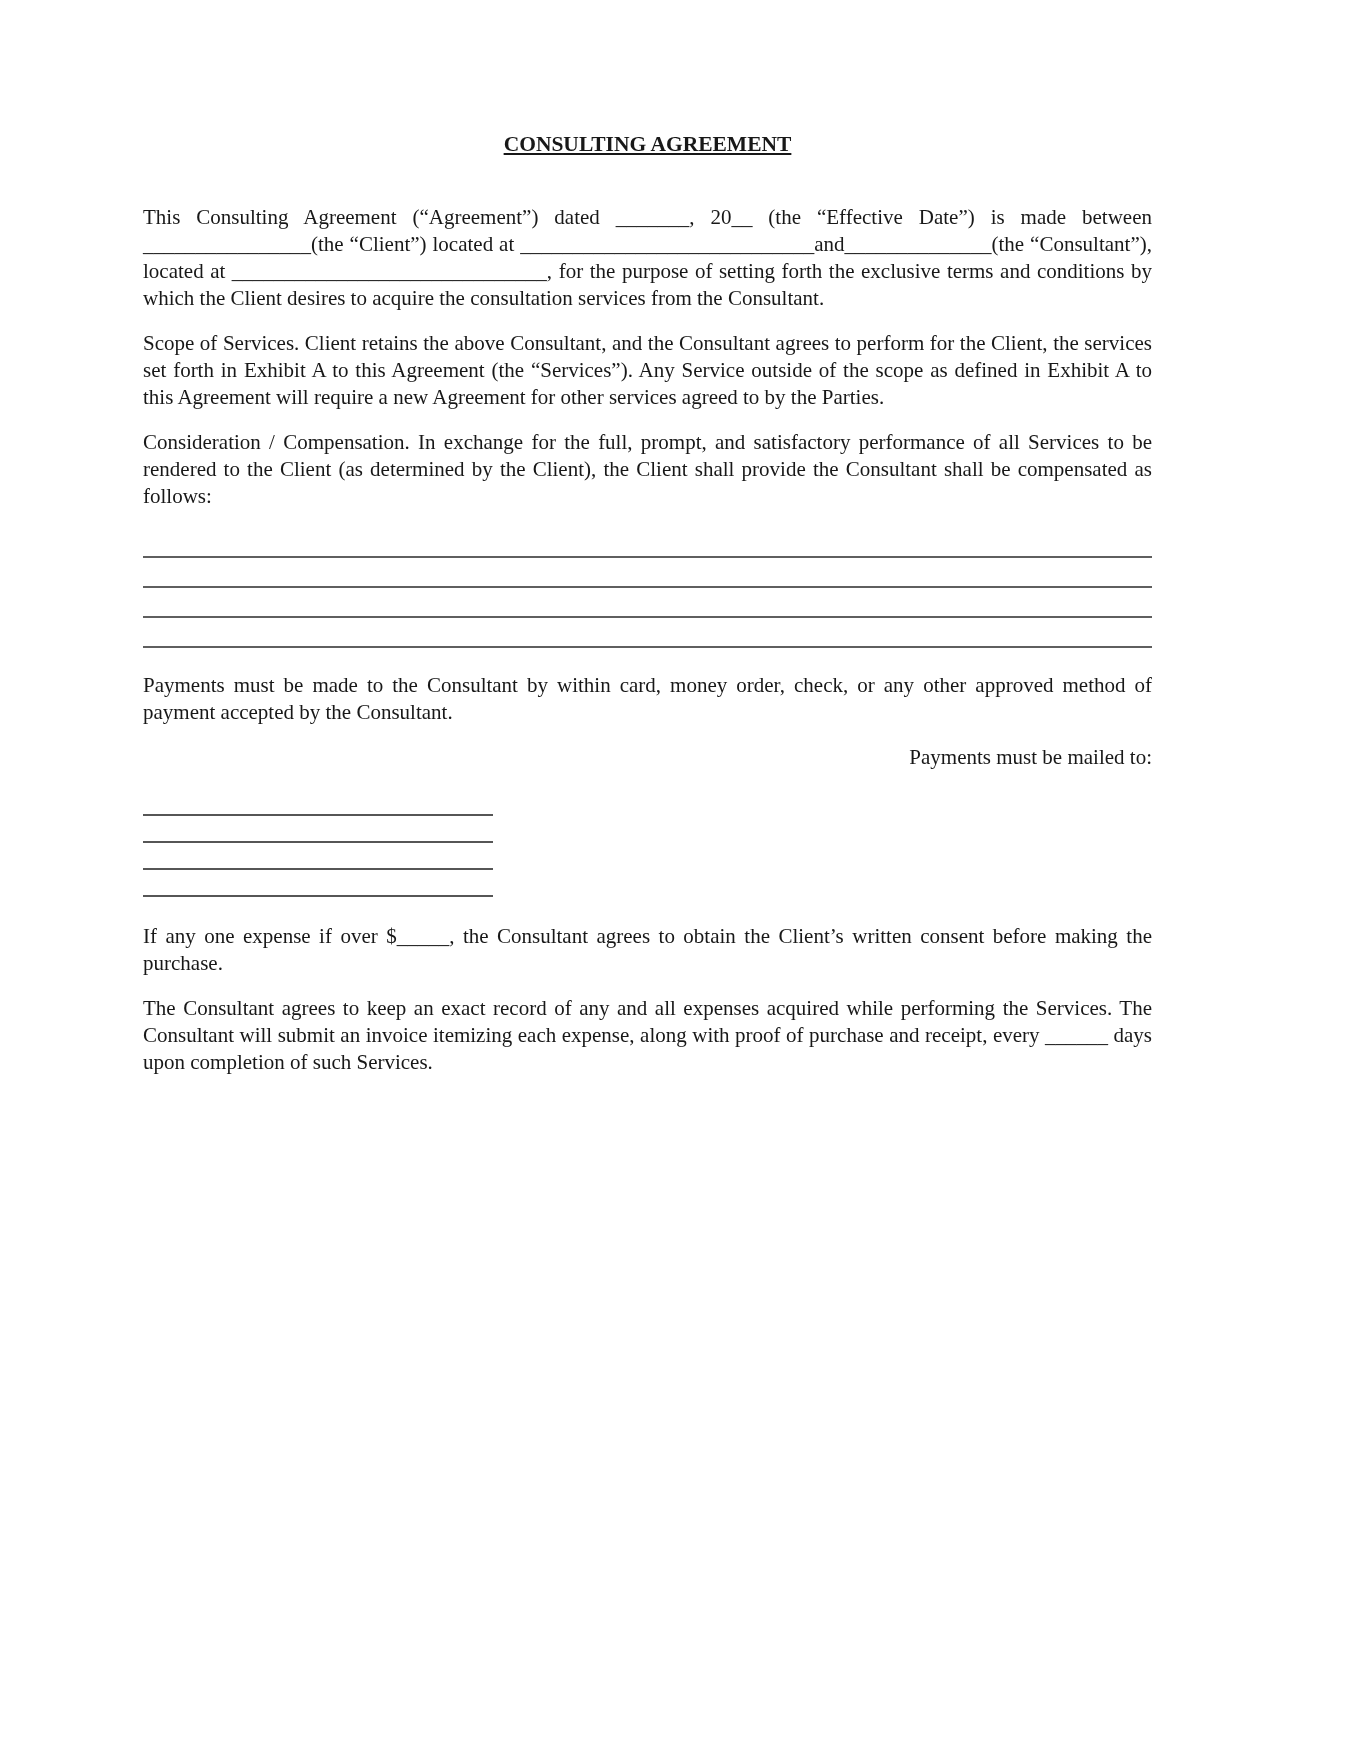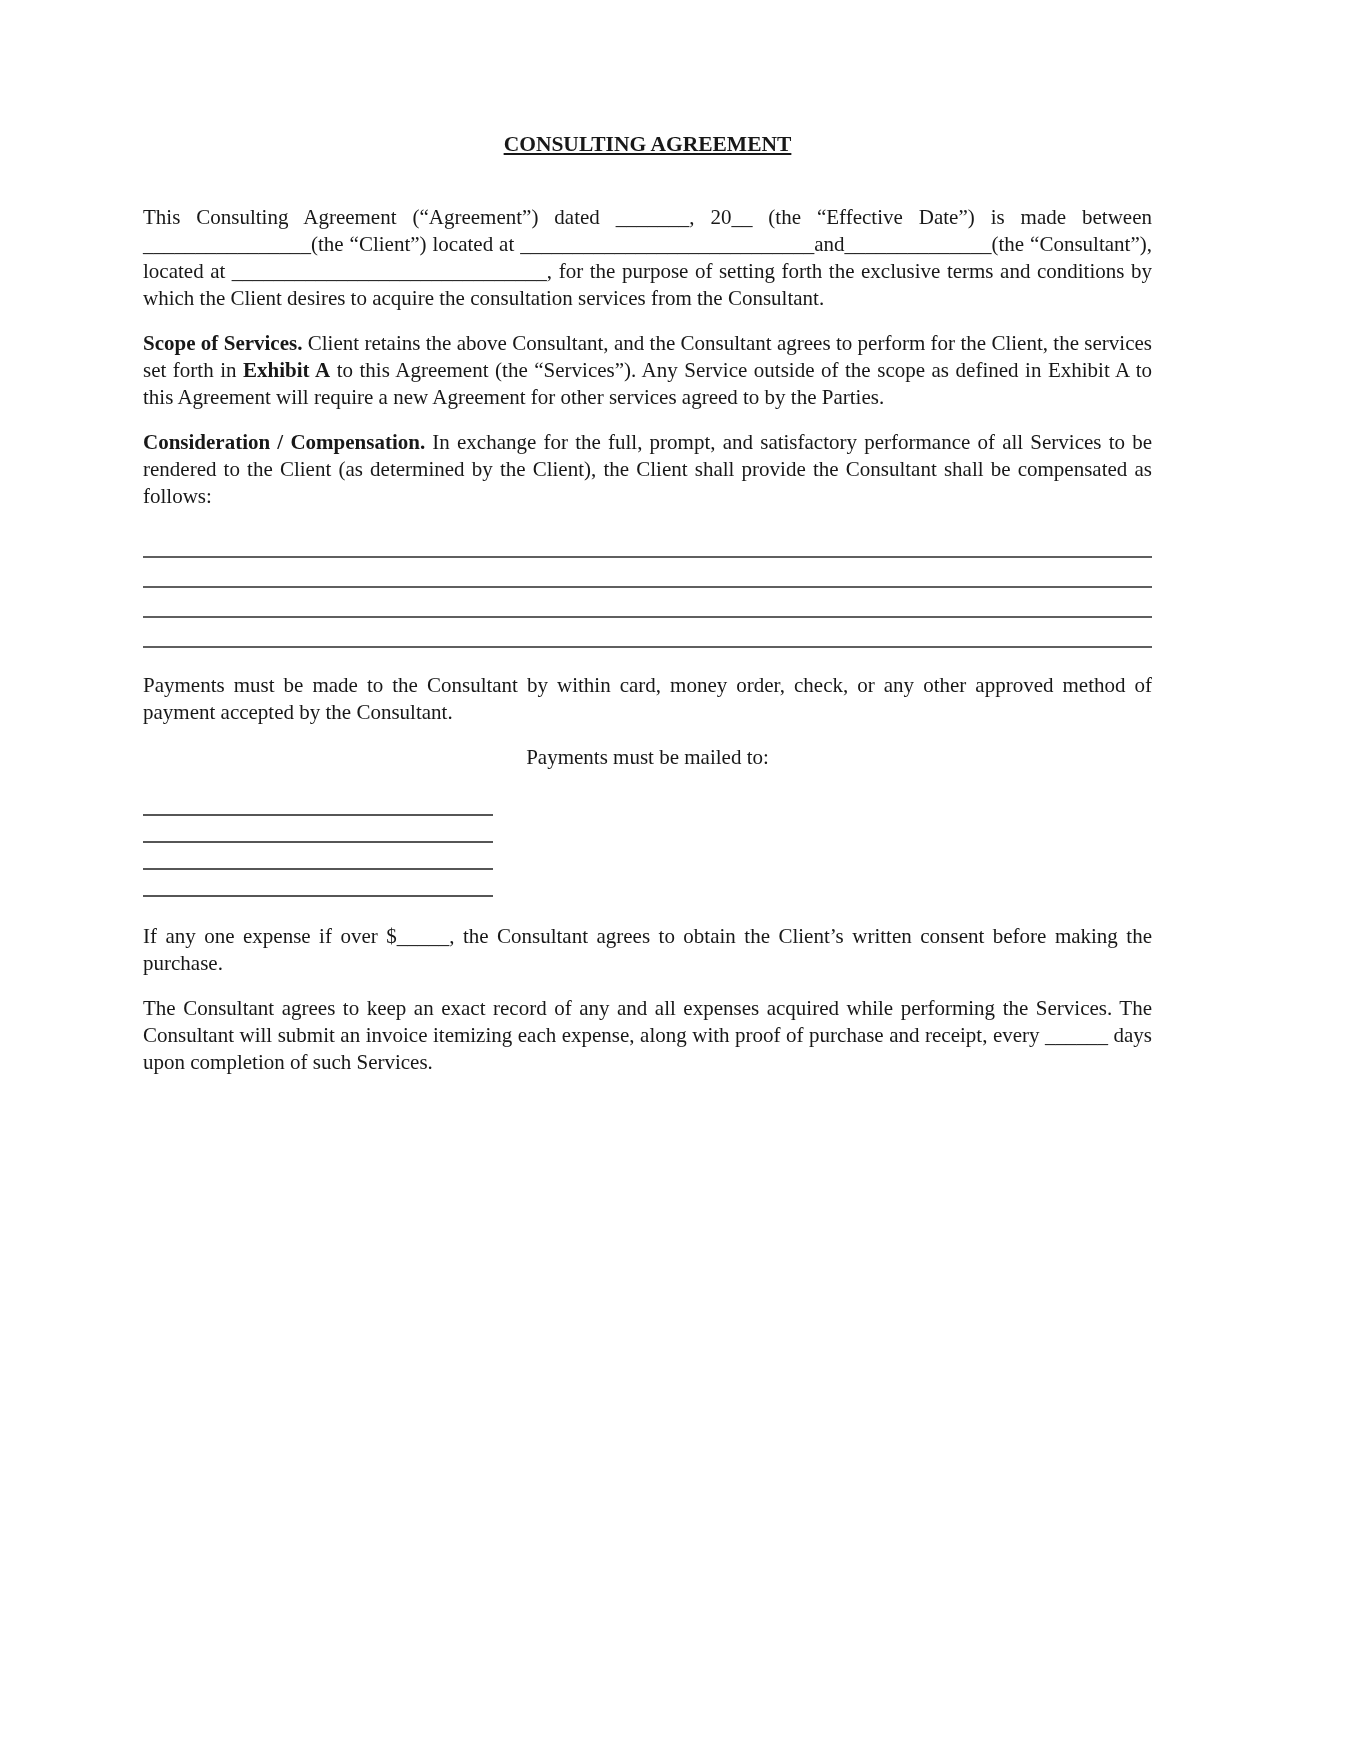--- a/index.html
+++ b/index.html
@@ -24,22 +24,22 @@
     font-size: 21.5px;
     font-weight: bold;
     text-align: center;
     text-decoration: underline;
     text-underline-offset: 2px;
   }
   p.para {
     margin: 0 0 18px 0;
     text-align: justify;
   }
-  p.para.no-justify { text-align: center; }
-  strong.lead { font-weight: bold; }
+  p.para.no-justify { text-align: right; }
+  strong.lead { font-weight: normal; }
   .rules-block-full {
     margin: 14px 0 24px 0;
   }
   .rule-full {
     height: 28px;
     border-bottom: 2px solid #5f5f5f;
   }
   .rules-block-short {
     margin: 16px 0 26px 0;
   }

